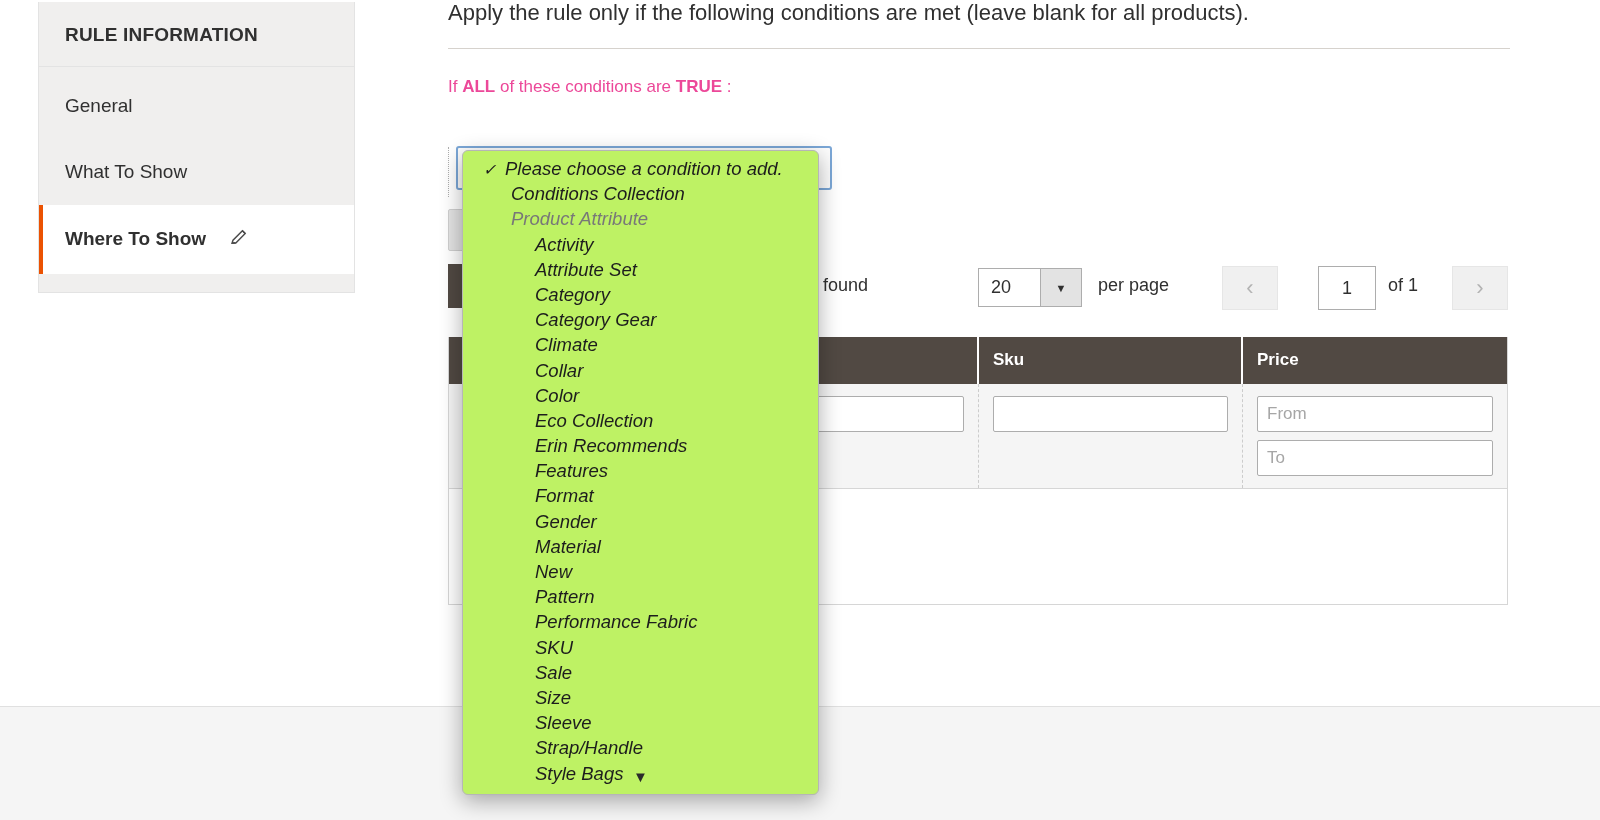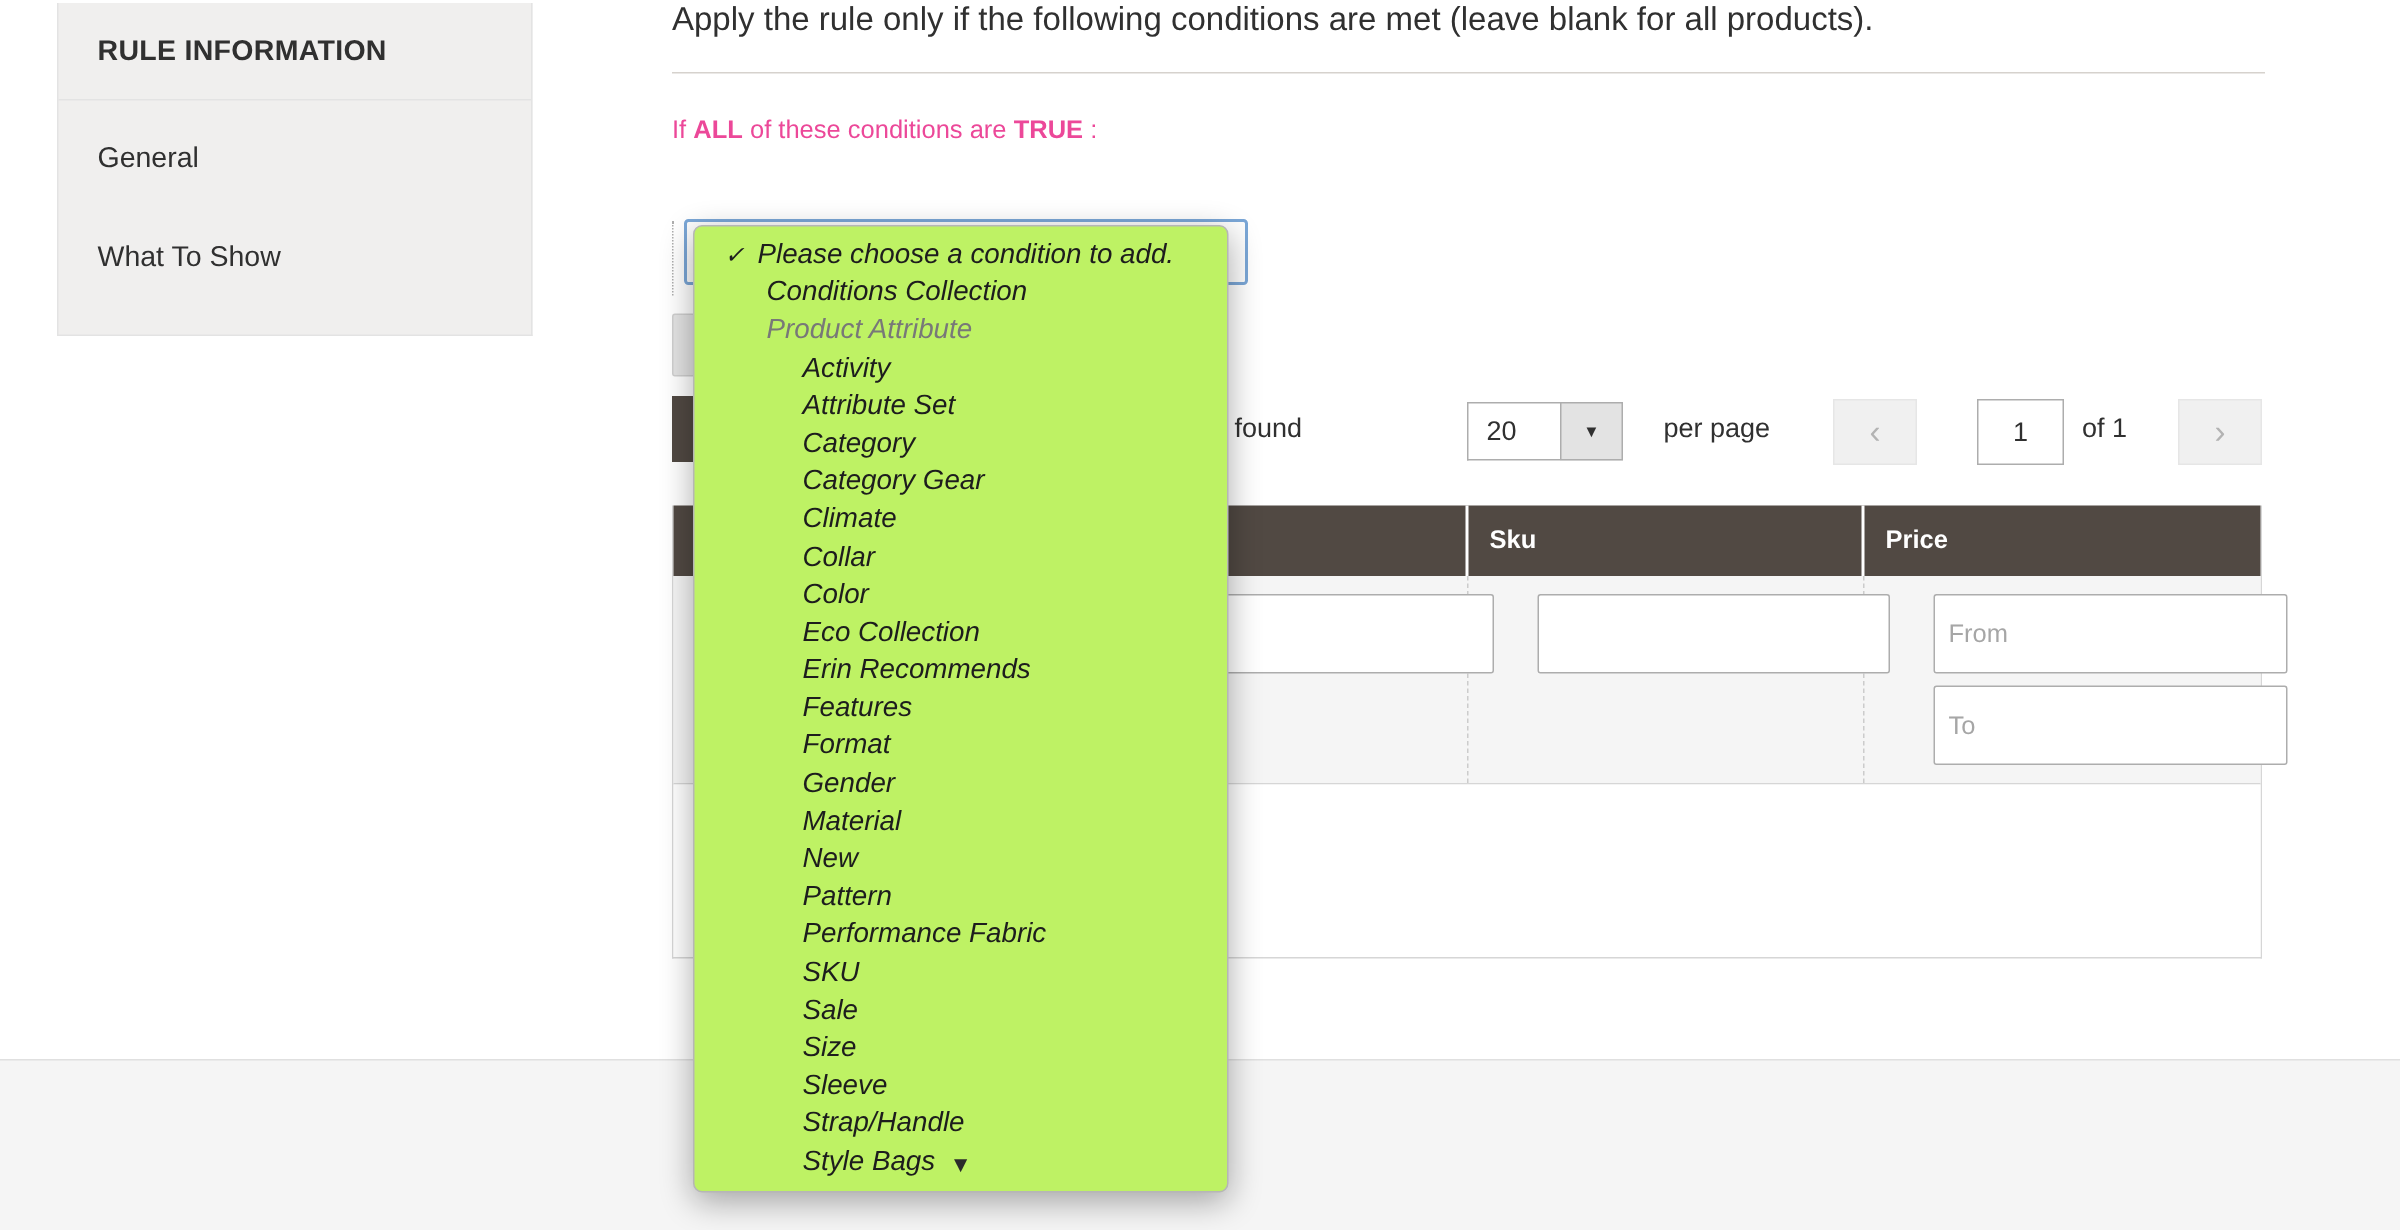--- a/index.html
+++ b/index.html
@@ -112,21 +112,21 @@
   .per-page-arrow {
     width: 42px; height: 39px;
     background: #e3e3e3;
     border: 1px solid #adadad;
     display: flex; align-items: center; justify-content: center;
     font-size: 11px; color: #303030;
     cursor: pointer;
   }
   .per-page-label {
     position: absolute; left: 1098px; top: 275px;
-    font-size: 18px; color: #303030; margin-left: 11px;
+    font-size: 18px; color: #303030;
   }
   .pager-prev, .pager-next {
     position: absolute; top: 266px;
     width: 56px; height: 44px;
     background: #f0f0f0;
     border: 1px solid #e6e6e6;
     display: flex; align-items: center; justify-content: center;
     font-size: 22px; color: #b3b3b3;
     cursor: pointer;
   }
@@ -174,29 +174,28 @@
     background: #f5f5f5;
     border-bottom: 1px solid #d6d6d6;
   }
   .fcell {
     padding: 12px 14px 12px 14px;
     border-right: 1px dashed #cccccc;
   }
   .fcell:last-child { border-right: none; }
   .fcell input {
     width: 100%;
-    height: 53px;
+    height: 36px;
     border: 1px solid #adadad;
     border-radius: 2px;
     background: #fff;
     font-size: 17px;
     color: #303030;
     padding: 0 9px;
     font-family: "Liberation Sans", sans-serif;
-    margin-left: 32px;
   }
   .fcell input::placeholder { color: #a6a6a6; }
   .fcell input + input { margin-top: 8px; }
 
   .grid-empty {
     background: #ffffff;
     height: 115px;
     display: flex; align-items: center;
     padding-left: 72px;
     font-size: 19px;
@@ -252,20 +251,30 @@
 <div id="root">
 
   <div class="sidebar">
     <div class="sidebar-title">RULE INFORMATION</div>
     <div class="sidebar-items">
       <div class="side-item">
         <span>General</span>
       </div>
       <div class="side-item">
         <span>What To Show</span>
+      </div>
+      <div class="side-item active">
+        <span>Where To Show</span>
+        <span class="pencil">
+          <svg width="20" height="20" viewBox="0 0 20 20">
+            <path d="M3 16.2 L4 13.2 L13.4 3.8 L16.2 6.6 L6.8 16 Z" fill="none" stroke="#4a4a4a" stroke-width="1.4"></path>
+            <path d="M13.4 3.8 L16.2 6.6" stroke="#4a4a4a" stroke-width="1.4"></path>
+            <path d="M3.3 16 L6.6 15.8" stroke="#4a4a4a" stroke-width="1.4"></path>
+          </svg>
+        </span>
       </div>
     </div>
     <div class="sidebar-foot"></div>
   </div>
 
   <div class="main">
     <div class="page-heading">Apply the rule only if the following conditions are met (leave blank for all products).</div>
     <div class="cond-line">
       <span>If</span>
       <b>ALL</b>

